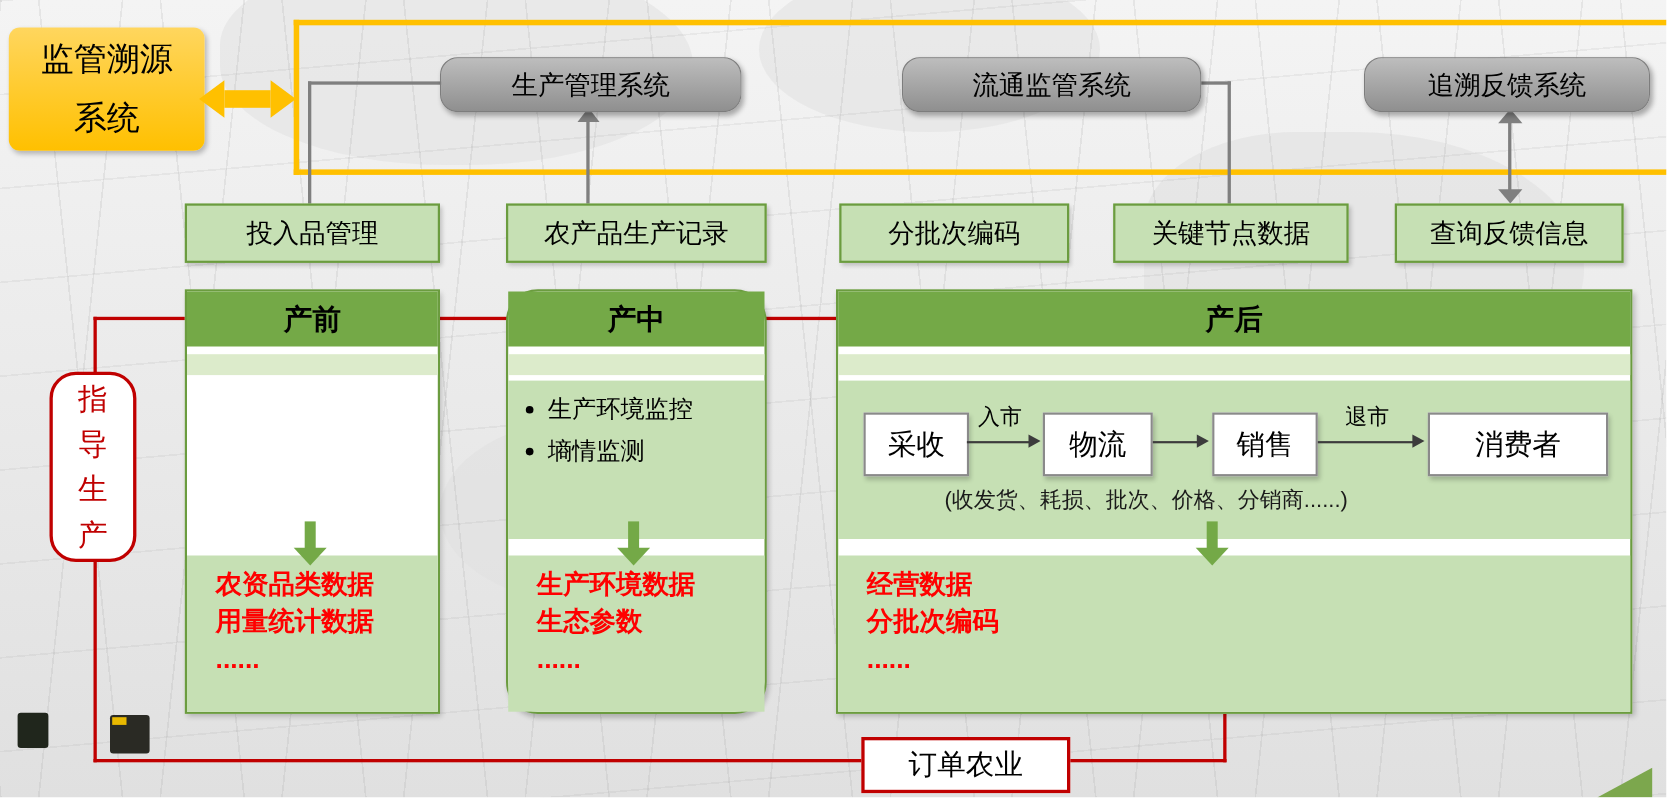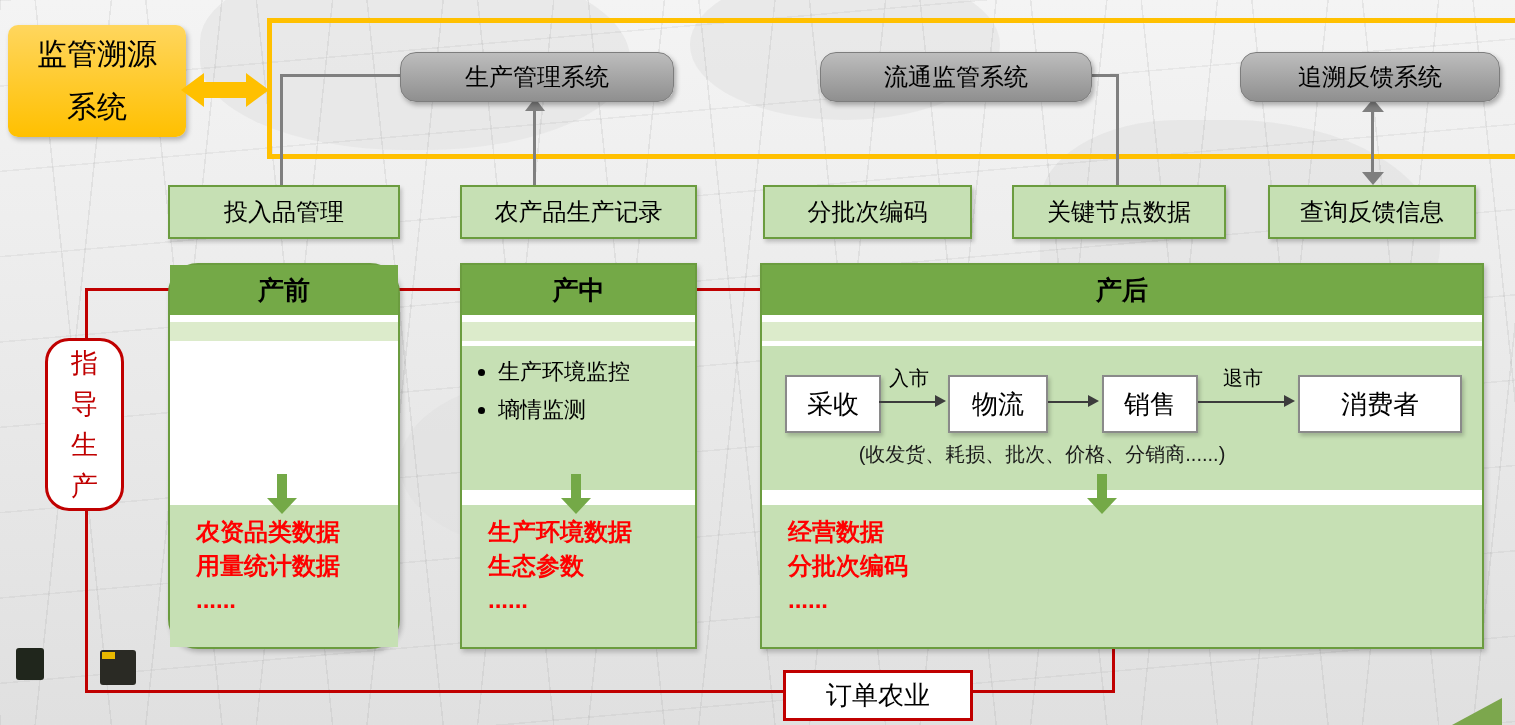--- a/index.html
+++ b/index.html
@@ -59,21 +59,21 @@
   #r5{left:1112px;top:646px;width:3px;height:47px;}
   
   .module{position:absolute;top:185px;height:50px;background:#C6E0B4;border:2px solid #6B9C3F;
     display:flex;align-items:center;justify-content:center;font-size:24px;color:#000;
     box-shadow:2px 3px 4px rgba(0,0,0,.2);}
   #m1{left:168px;width:228px;} #m2{left:460px;width:233px;} #m3{left:763px;width:205px;}
   #m4{left:1012px;width:210px;} #m5{left:1268px;width:204px;}
   
   .col{position:absolute;top:263px;height:382px;background:#ffffff;border:2px solid #6B9C3F;
     box-shadow:2px 3px 5px rgba(0,0,0,.22);}
-  #col1{left:168px;width:228px;border-radius:30px;} #col2{left:460px;width:233px;} #col3{left:760px;width:720px;}
+  #col1{left:168px;width:228px;} #col2{left:460px;width:233px;border-radius:29px;} #col3{left:760px;width:720px;}
   .col-header{position:absolute;left:0;right:0;top:0;height:50px;background:#74A947;
     display:flex;align-items:center;justify-content:center;font-size:26px;font-weight:bold;color:#000;}
   .col-strip{position:absolute;left:0;right:0;top:57px;height:19px;background:#DCEBCB;}
   .col-content{position:absolute;left:0;right:0;top:81px;height:144px;background:#C6E0B4;}
   .col-data{position:absolute;left:0;right:0;top:240px;bottom:0;background:#C6E0B4;
     color:#FF0000;font-weight:bold;font-size:24px;line-height:1.42;padding-top:10px;}
   .col-data .dl{padding-left:26px;}
   #col3 .col-data{}
   .bullets{margin:12px 0 0 0;padding-left:36px;font-size:22px;color:#000;}
   .bullets li{margin-bottom:9px;max-width:150px;line-height:1.3;}

